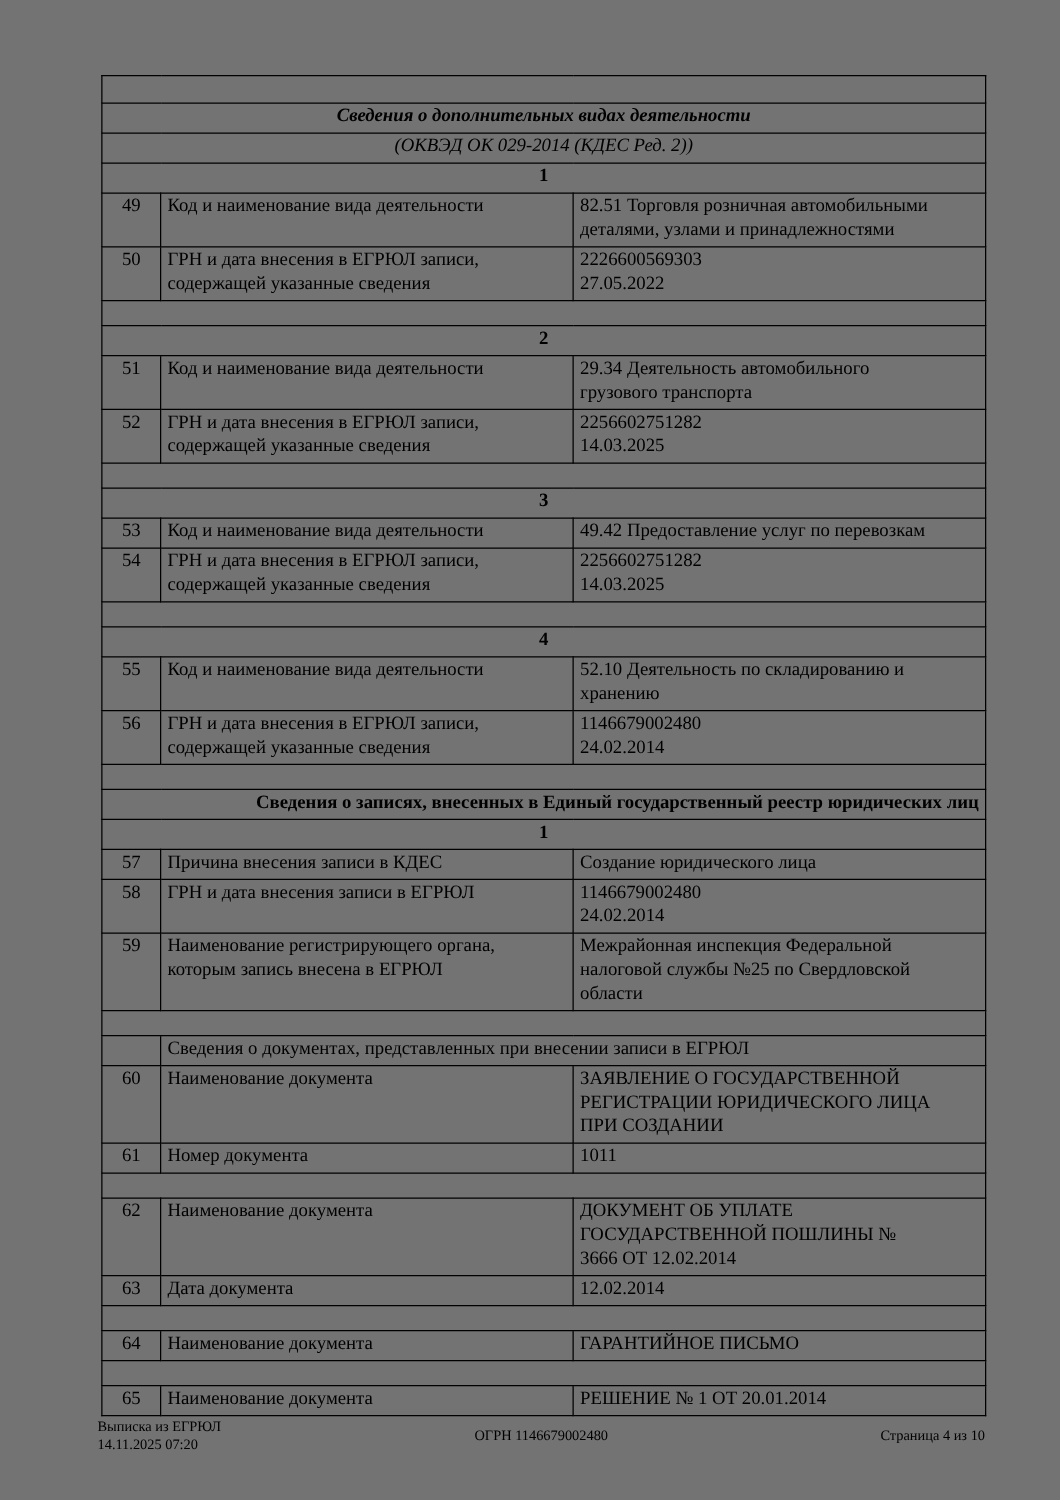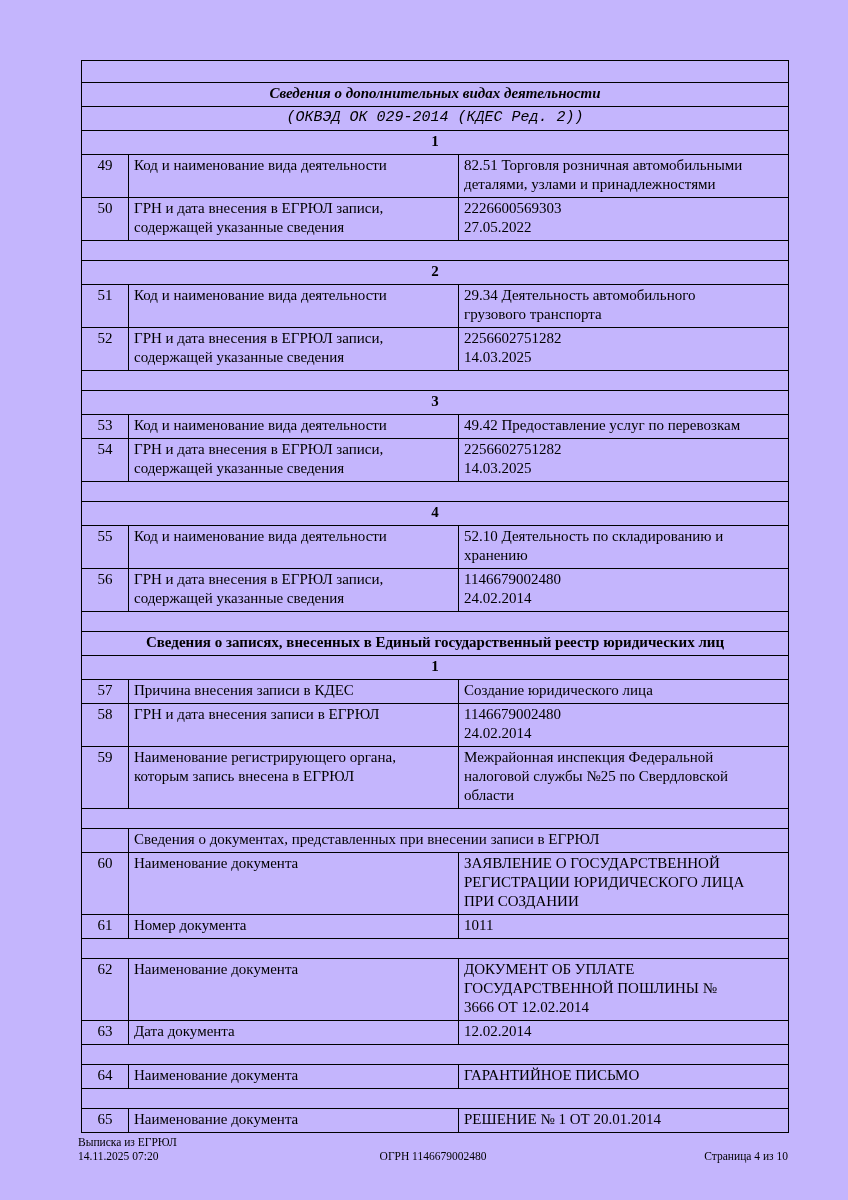--- a/index.html
+++ b/index.html
@@ -1,21 +1,21 @@
 <!DOCTYPE html>
 <html><head>
 <meta charset="utf-8">
 <style>
   * { margin: 0; padding: 0; box-sizing: border-box; }
   html, body { background: #ffffff; }
   .page {
     position: relative;
     width: 848px;
     height: 1200px;
-    background: #c4b5fd;
+    background: #737373;
     font-family: "Liberation Serif", "DejaVu Serif", serif;
     color: #000;
     overflow: hidden;
   }
   table.doc {
     position: absolute;
     left: 81px;
     top: 60px;
     width: 707px;
     border-collapse: collapse;
@@ -34,42 +34,41 @@
   .row-title td {
     font-weight: bold;
     font-style: italic;
     text-align: center;
     white-space: normal;
   }
   .row-subtitle td {
     font-style: italic;
     text-align: center;
     white-space: normal;
-    font-family: Liberation Mono, monospace;
   }
   .row-secnum td {
     font-weight: bold;
     text-align: center;
     font-size: 15.5px;
   }
   .row-title2 td {
     font-weight: bold;
-    text-align: center;
+    text-align: right;
     white-space: normal;
   }
   .spacer td { height: 20px; padding: 0; }
   .cell-num { text-align: center; padding-left: 1px; padding-right: 1px; }
   .docs-header td { padding-bottom: 5px; }
   .footer {
     position: absolute;
     left: 78px;
     top: 1136px;
     width: 710px;
     display: flex;
-    align-items: flex-end;
+    align-items: center;
     font-size: 11.5px;
     line-height: 13.5px;
   }
   .footer .f-left  { flex: 1; text-align: left; }
   .footer .f-center{ flex: 1; text-align: center; }
   .footer .f-right { flex: 1; text-align: right; }
 </style>
 </head>
 <body>
 

